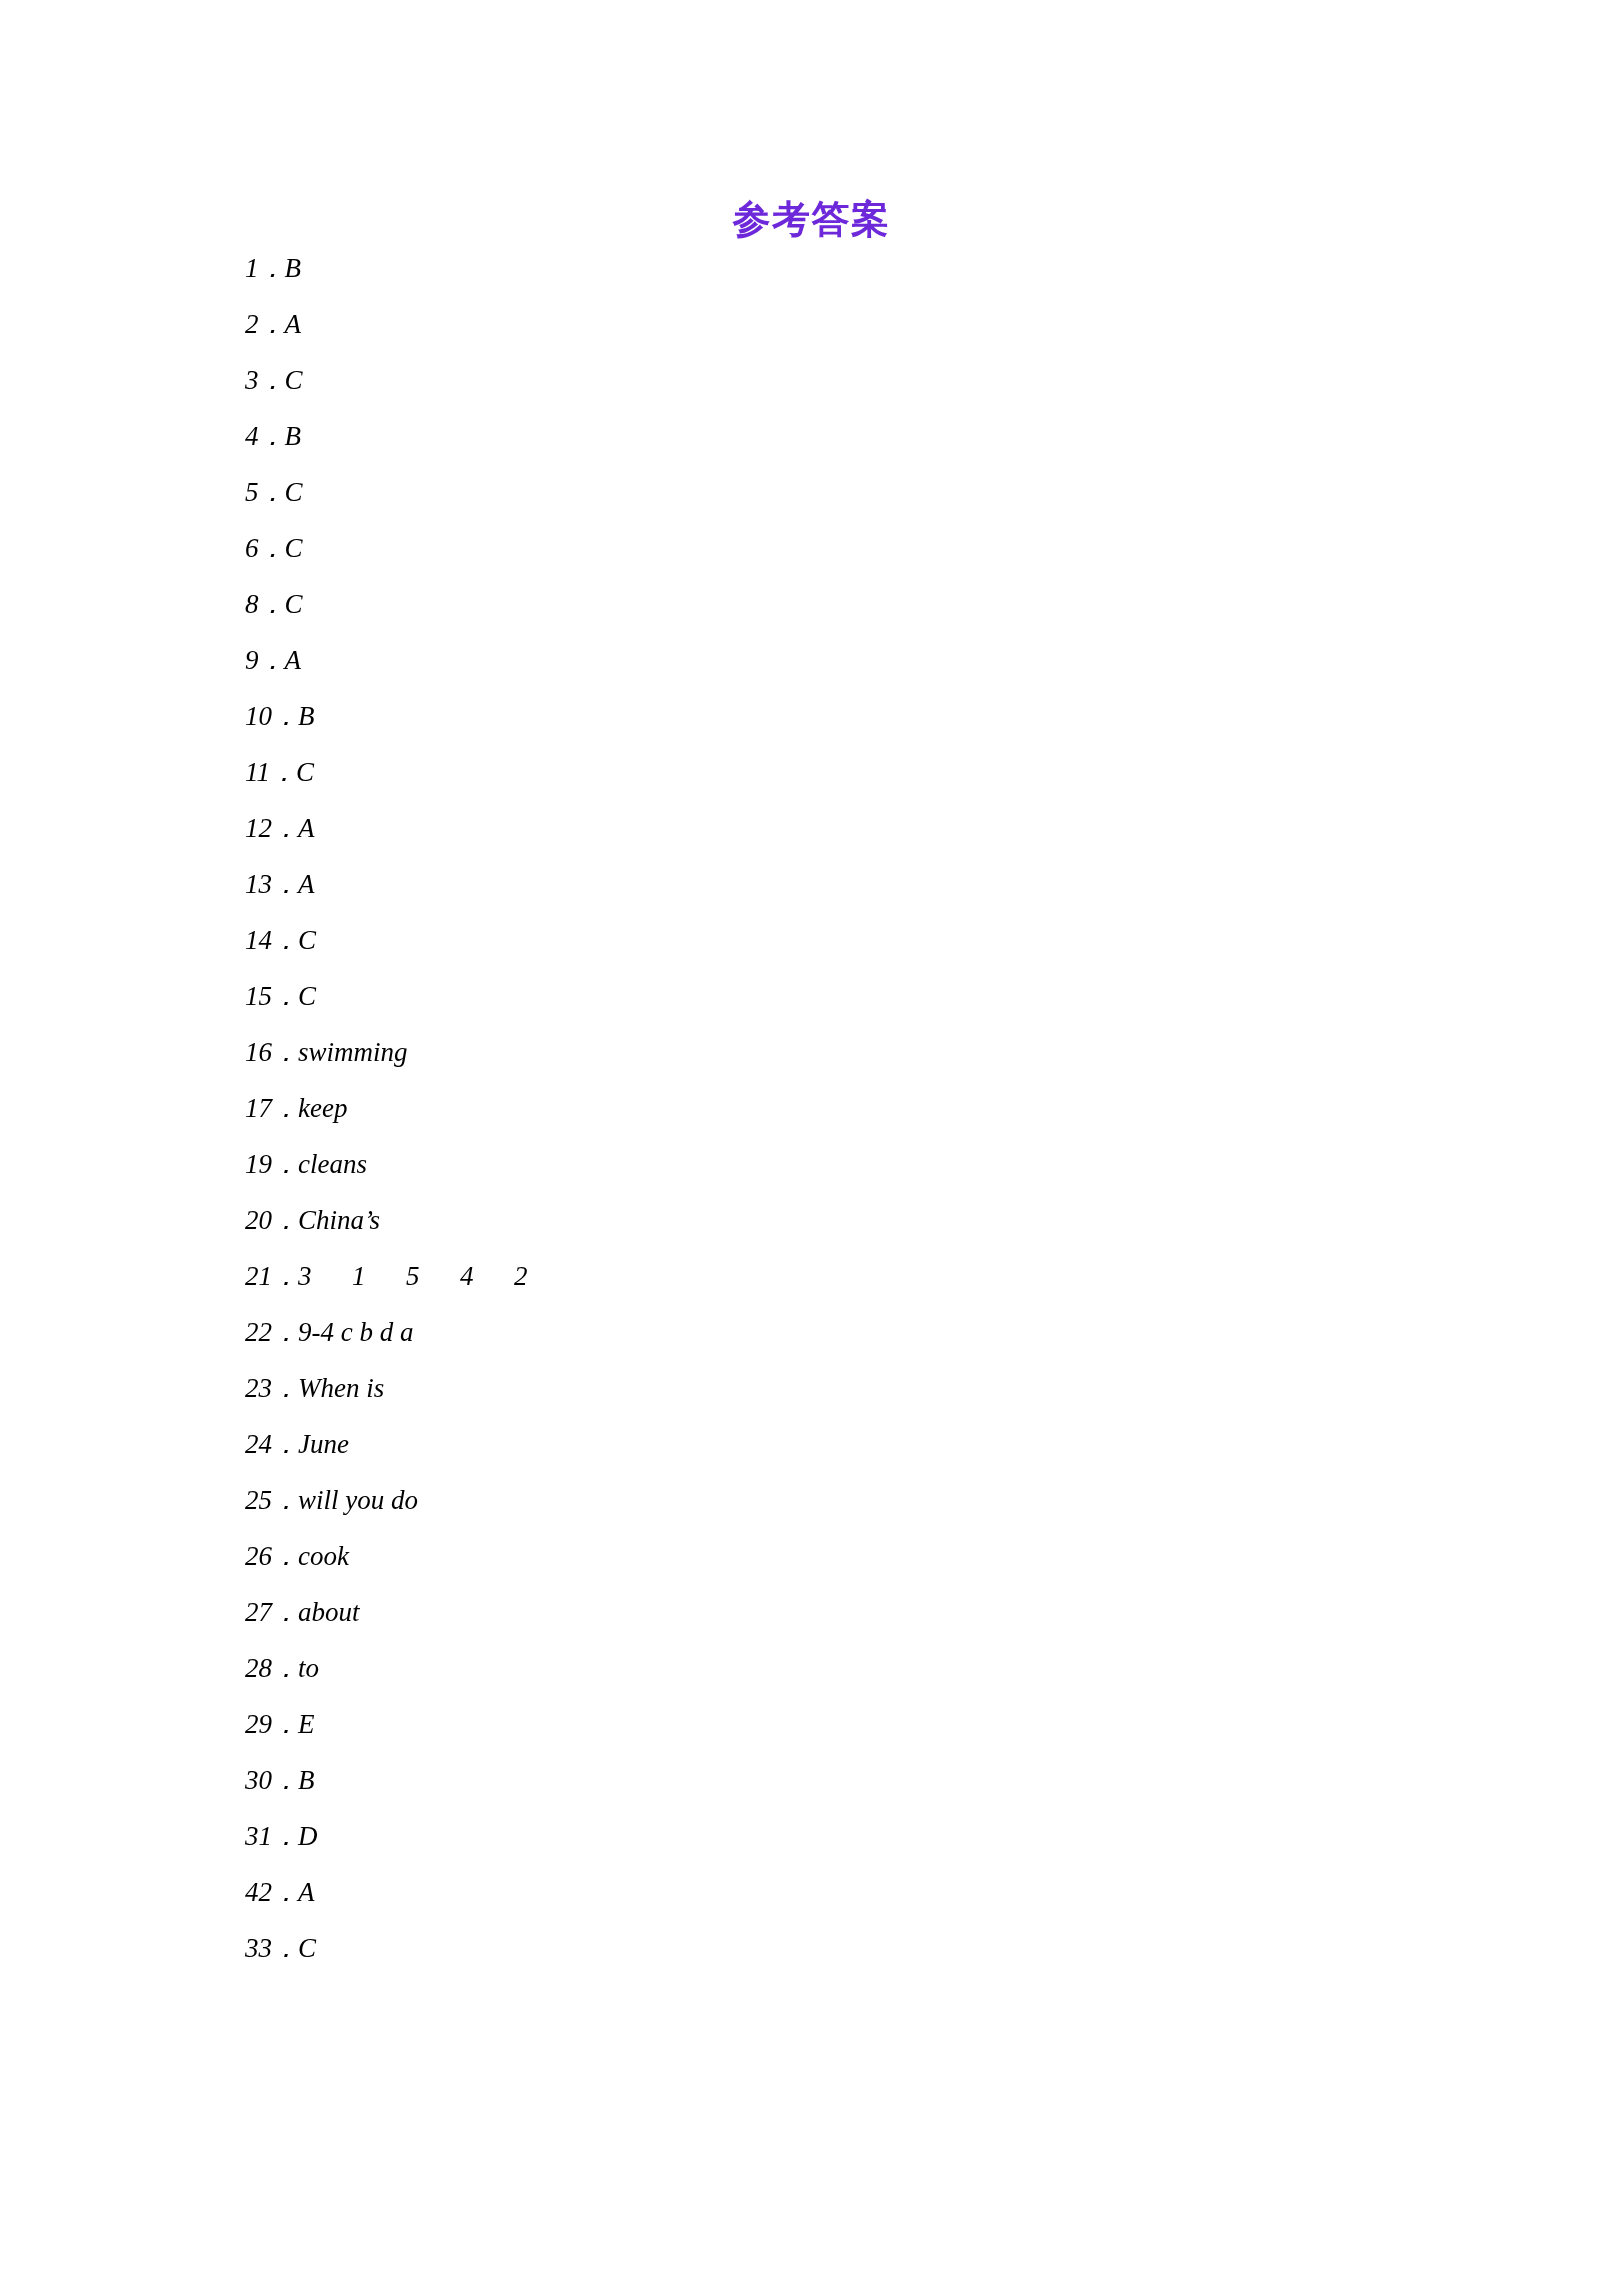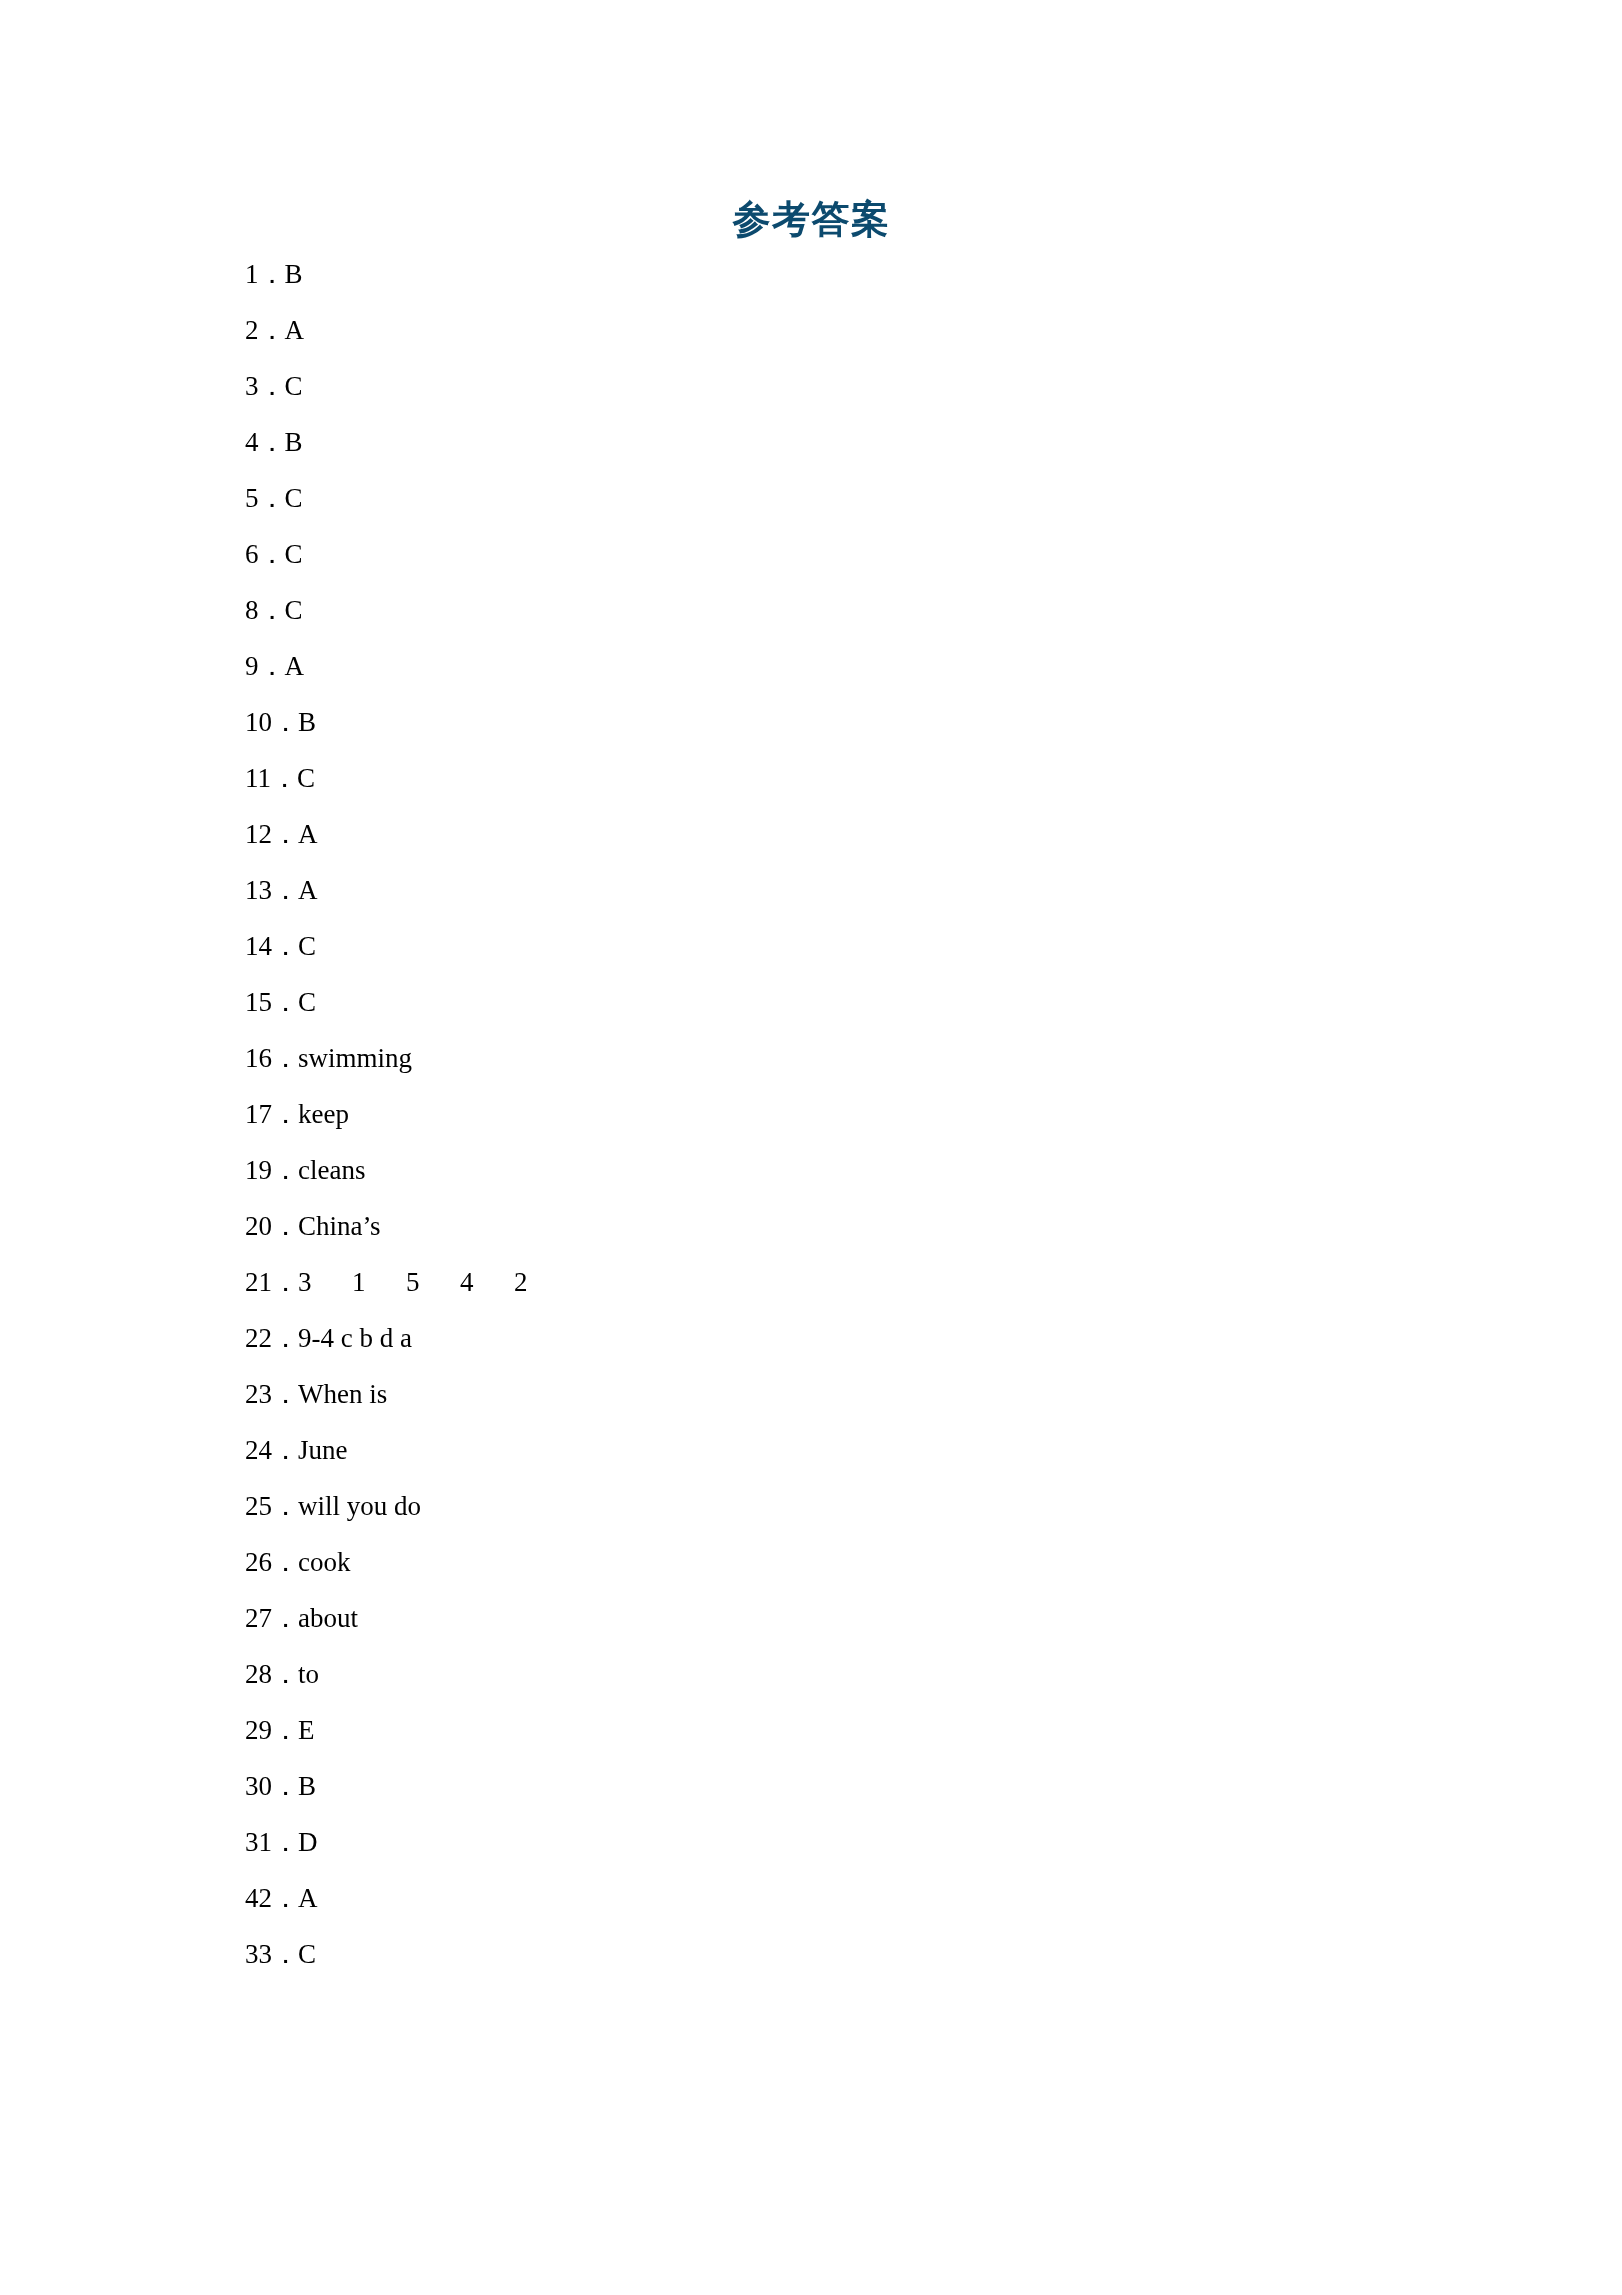--- a/index.html
+++ b/index.html
@@ -1,22 +1,22 @@
 <!DOCTYPE html>
 <html style="font-size:12.3px"><head>
   <meta charset="utf-8">
   <style>
     html, body { margin: 0; padding: 0; background: #ffffff; }
     body { width: 1623px; height: 2295px; position: relative; overflow: hidden; }
     .page-title {
       position: absolute; left: 0; width: 1623px; top: 194px;
       text-align: center; font-family: "DejaVu Sans", sans-serif;
-      font-weight: bold; font-size: 38px; color: #0c4a6e; letter-spacing: 1.5px;
+      font-weight: bold; font-size: 38px; color: #6d28d9; letter-spacing: 1.5px;
     }
-    .answers { position: absolute; left: 245px; top: 256px; }
+    .answers { position: absolute; left: 245px; top: 250px; font-style: italic; }
     .answer-row {
       height: 56px; line-height: 37px;
       font-family: "Liberation Serif", serif; font-size: 27px; color: #000;
       white-space: pre;
     }
     .num { display: inline-block; min-width: 0; }
     .sep { display: inline-block; width: 26px; }
     .ans { display: inline-block; }
   </style>
 </head>

